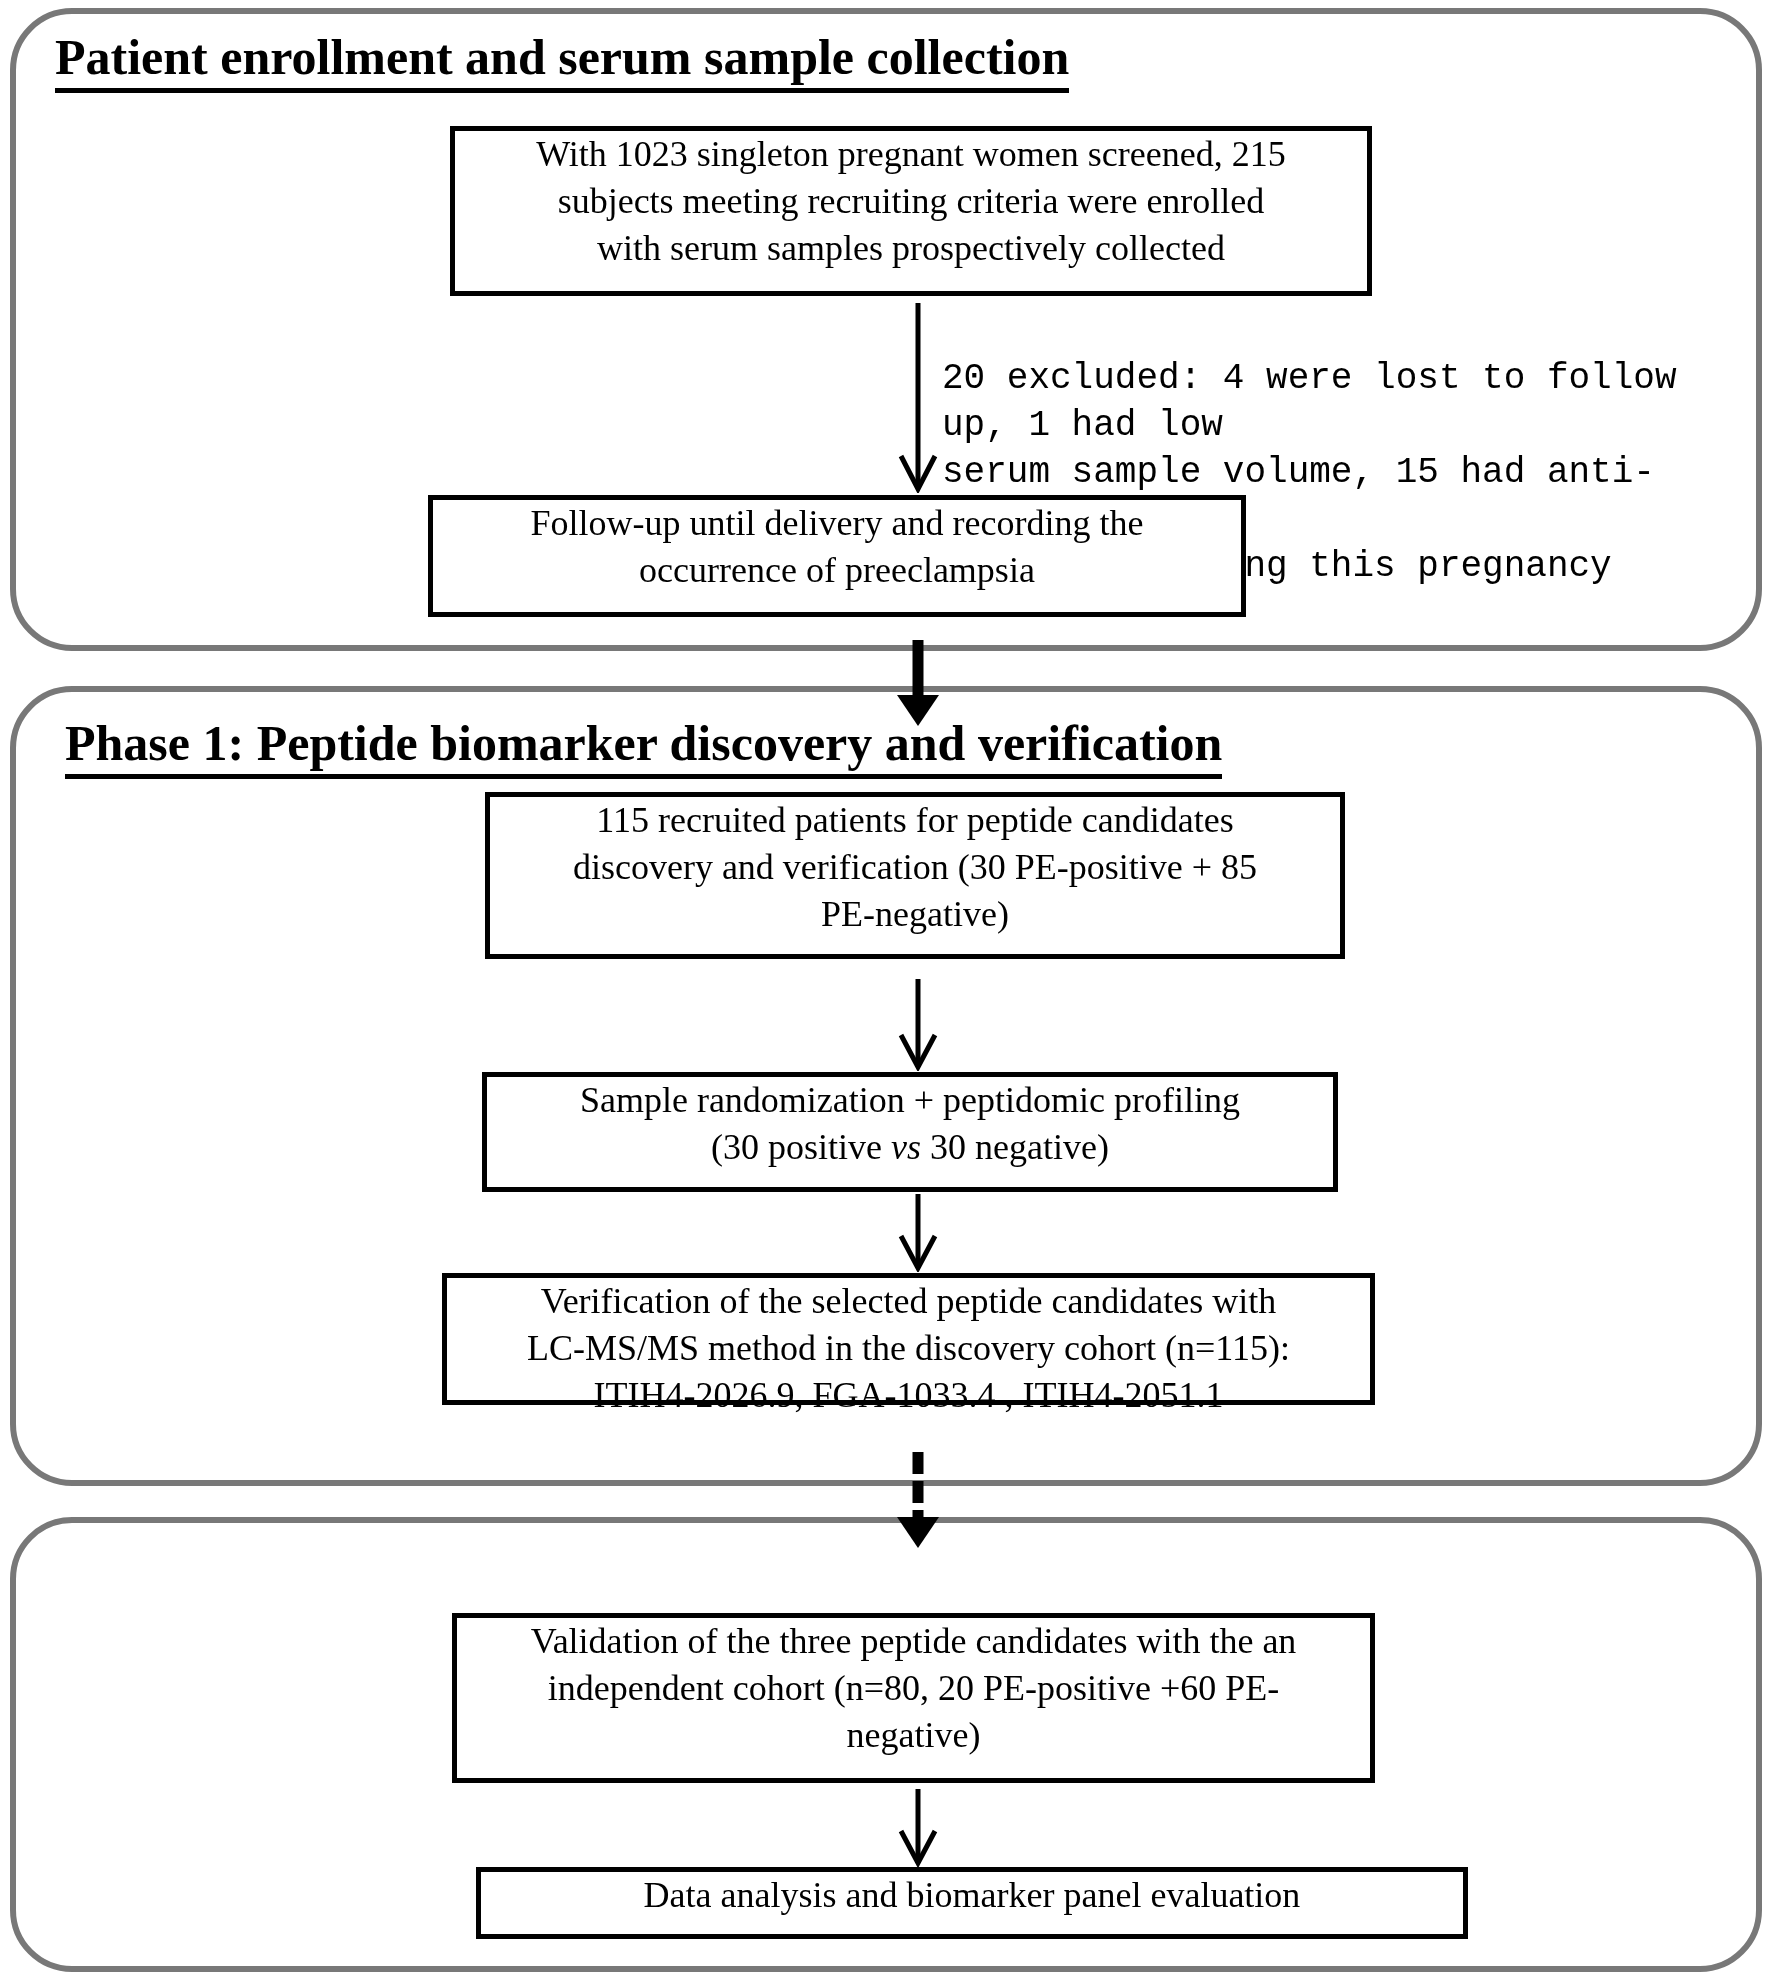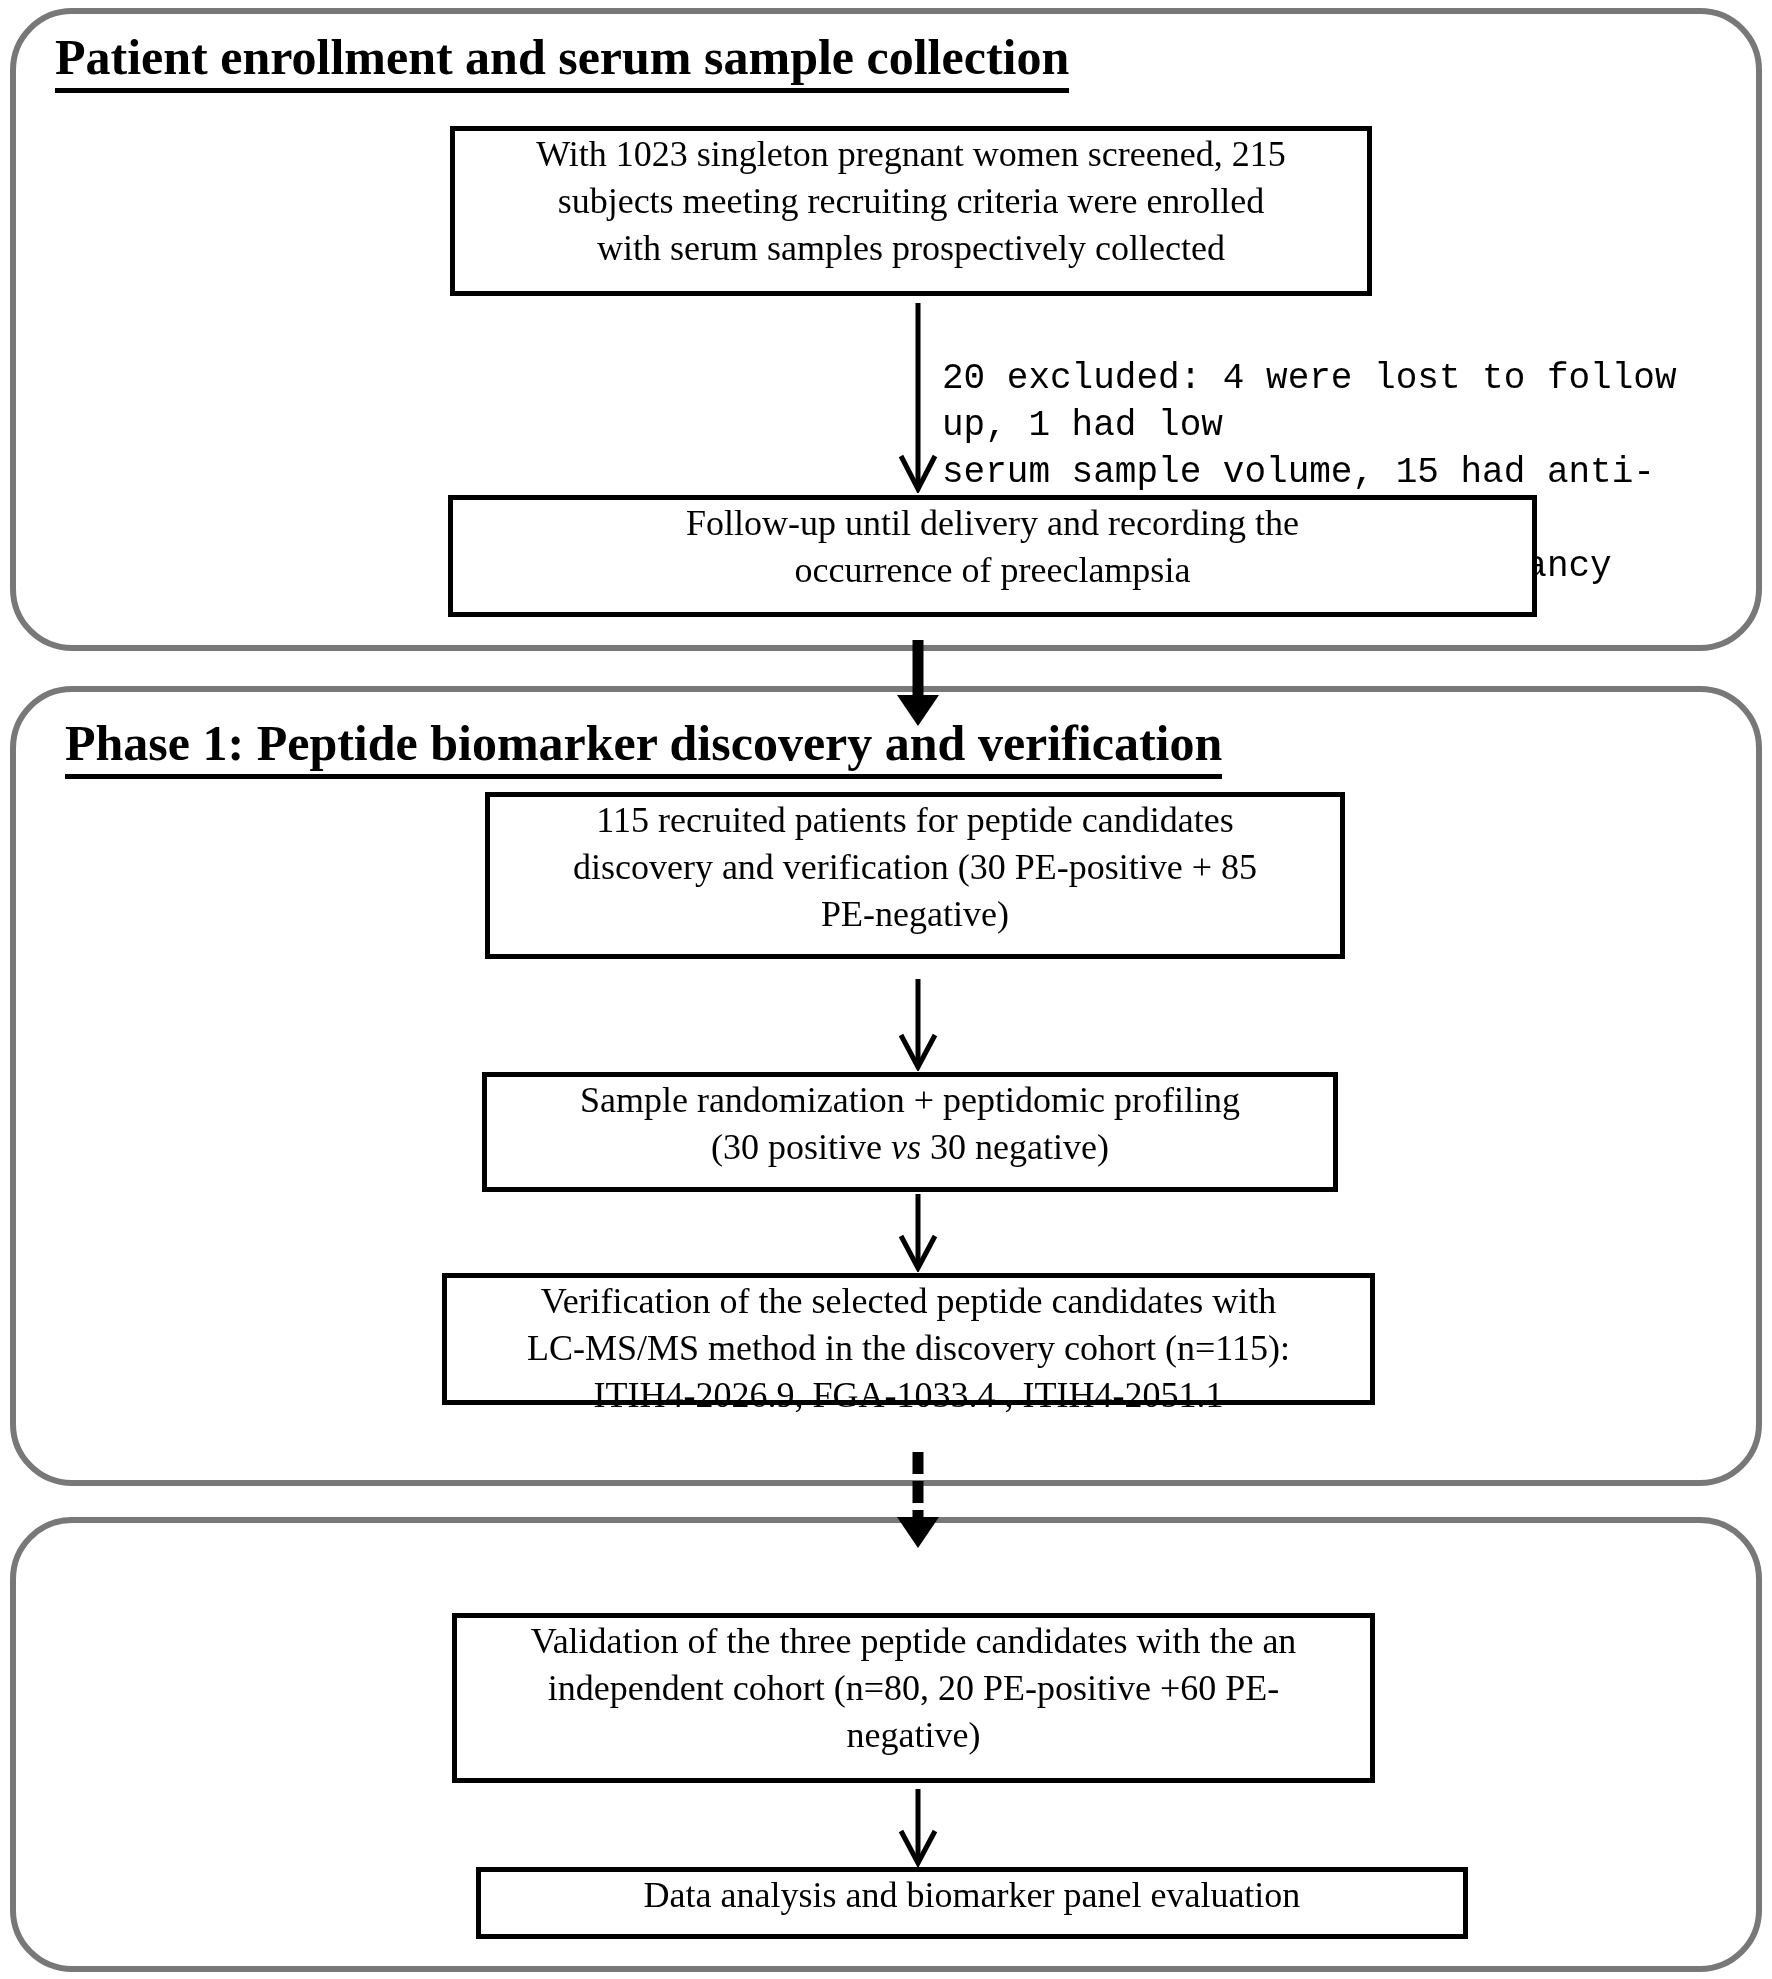--- a/index.html
+++ b/index.html
@@ -76,21 +76,21 @@
 subjects meeting recruiting criteria were enrolled
 with serum samples prospectively collected</div>
   </div>
 
   <div class="note" style="left:942px;top:308px;width:810px;font-family:Liberation Mono, monospace;">
     <span class="txt">20 excluded: 4 were lost to follow up, 1 had low
 serum sample volume, 15 had anti-hypertensive
 treatment during this pregnancy</span>
   </div>
 
-  <div class="box" style="left:448px;top:495px;width:1089px;height:122px;">
+  <div class="box" style="left:428px;top:495px;width:818px;height:122px;">
     <div class="txt">Follow-up until delivery and recording the
 occurrence of preeclampsia</div>
   </div>
 
   <svg class="arrow" style="left:894px;top:303px;" width="48" height="190" viewBox="0 0 48 190">
     <line x1="24" y1="0" x2="24" y2="182" stroke="#000" stroke-width="5"></line>
     <path d="M 7 153 L 24 186 L 41 153" fill="none" stroke="#000" stroke-width="5"></path>
   </svg>
 
   <svg class="arrow" style="left:894px;top:640px;" width="48" height="86" viewBox="0 0 48 86">

